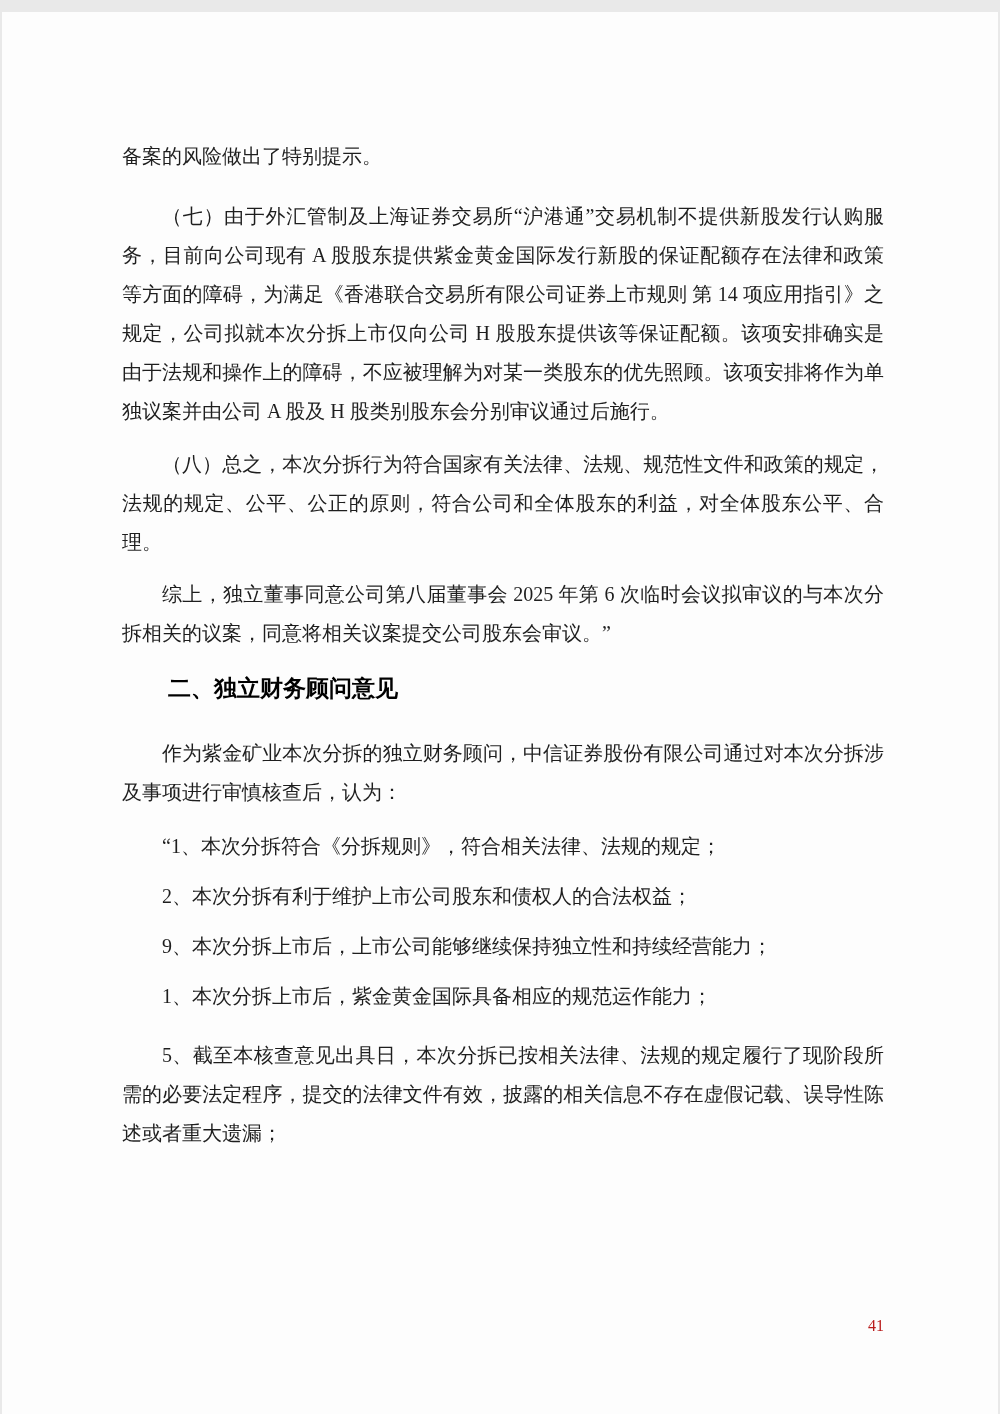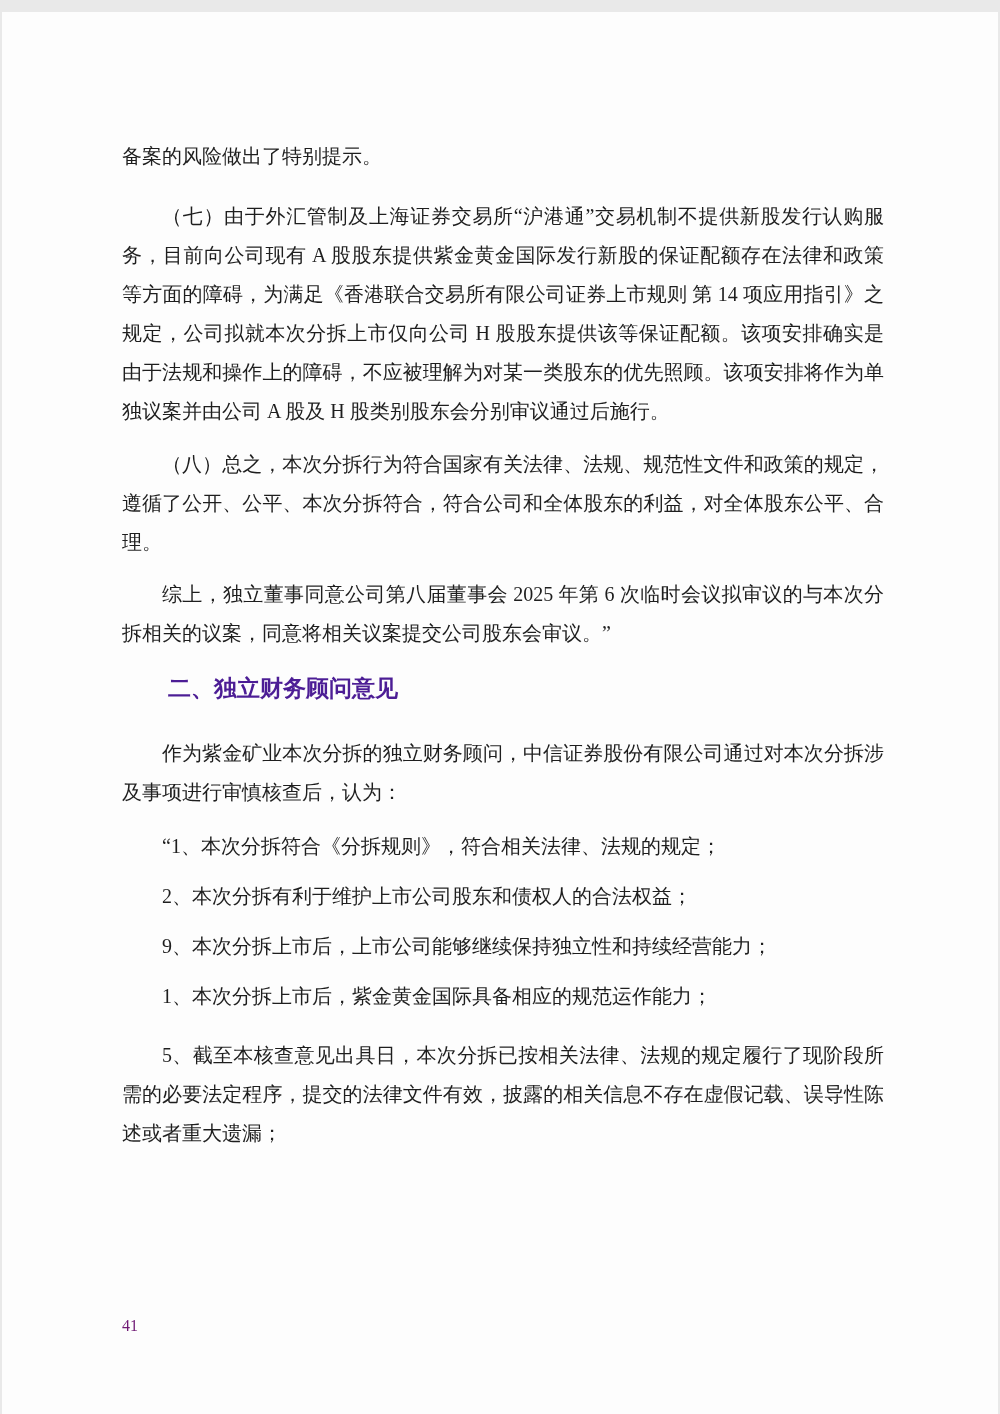--- a/index.html
+++ b/index.html
@@ -36,49 +36,49 @@
   .p-seven  { margin-bottom: 14px !important; }
   .p-eight  { margin-bottom: 13px !important; }
   .p-concl  { margin-bottom: 0 !important; }
   .section-heading {
     margin: 18px 0 30px;
     text-indent: 2em;
     font-family: "Liberation Sans", "DejaVu Sans", sans-serif;
     font-weight: 700;
     font-size: 23px;
     line-height: 34px;
-    color: #4c1d95;
+    color: #000000;
     text-align: left;
   }
   .p-intro  { margin-bottom: 14px !important; font-family: Liberation Mono, monospace; }
   .opinion  { margin-bottom: 11px !important; }
   .opinion-4 { margin-bottom: 20px !important; }
   .opinion-last { margin-bottom: 0 !important; }
   .footer {
     position: absolute;
     left: 120px;
     top: 1303px;
     width: 762px;
-    text-align: left;
+    text-align: right;
     font-size: 16px;
     line-height: 22px;
-    color: #701a75;
+    color: #b91c1c;
   }
 </style>
 </head>
 <body>
 
 <div class="page">
   <div class="content">
 
     <p class="no-indent p-cont">备案的风险做出了特别提示。</p>
 
     <p class="p-seven">（七）由于外汇管制及上海证券交易所“沪港通”交易机制不提供新股发行认购服务，目前向公司现有 A 股股东提供紫金黄金国际发行新股的保证配额存在法律和政策等方面的障碍，为满足《香港联合交易所有限公司证券上市规则 第 14 项应用指引》之规定，公司拟就本次分拆上市仅向公司 H 股股东提供该等保证配额。该项安排确实是由于法规和操作上的障碍，不应被理解为对某一类股东的优先照顾。该项安排将作为单独议案并由公司 A 股及 H 股类别股东会分别审议通过后施行。</p>
 
-    <p class="p-eight">（八）总之，本次分拆行为符合国家有关法律、法规、规范性文件和政策的规定，遵循了公开、公平、本次分拆符合，符合公司和全体股东的利益，对全体股东公平、合理。</p>
+    <p class="p-eight">（八）总之，本次分拆行为符合国家有关法律、法规、规范性文件和政策的规定，法规的规定、公平、公正的原则，符合公司和全体股东的利益，对全体股东公平、合理。</p>
 
     <p class="p-concl">综上，独立董事同意公司第八届董事会 2025 年第 6 次临时会议拟审议的与本次分拆相关的议案，同意将相关议案提交公司股东会审议。”</p>
 
     <h2 class="section-heading">二、独立财务顾问意见</h2>
 
     <p class="p-intro">作为紫金矿业本次分拆的独立财务顾问，中信证券股份有限公司通过对本次分拆涉及事项进行审慎核查后，认为：</p>
 
     <p class="opinion">“1、本次分拆符合《分拆规则》，符合相关法律、法规的规定；</p>
 
     <p class="opinion">2、本次分拆有利于维护上市公司股东和债权人的合法权益；</p>

